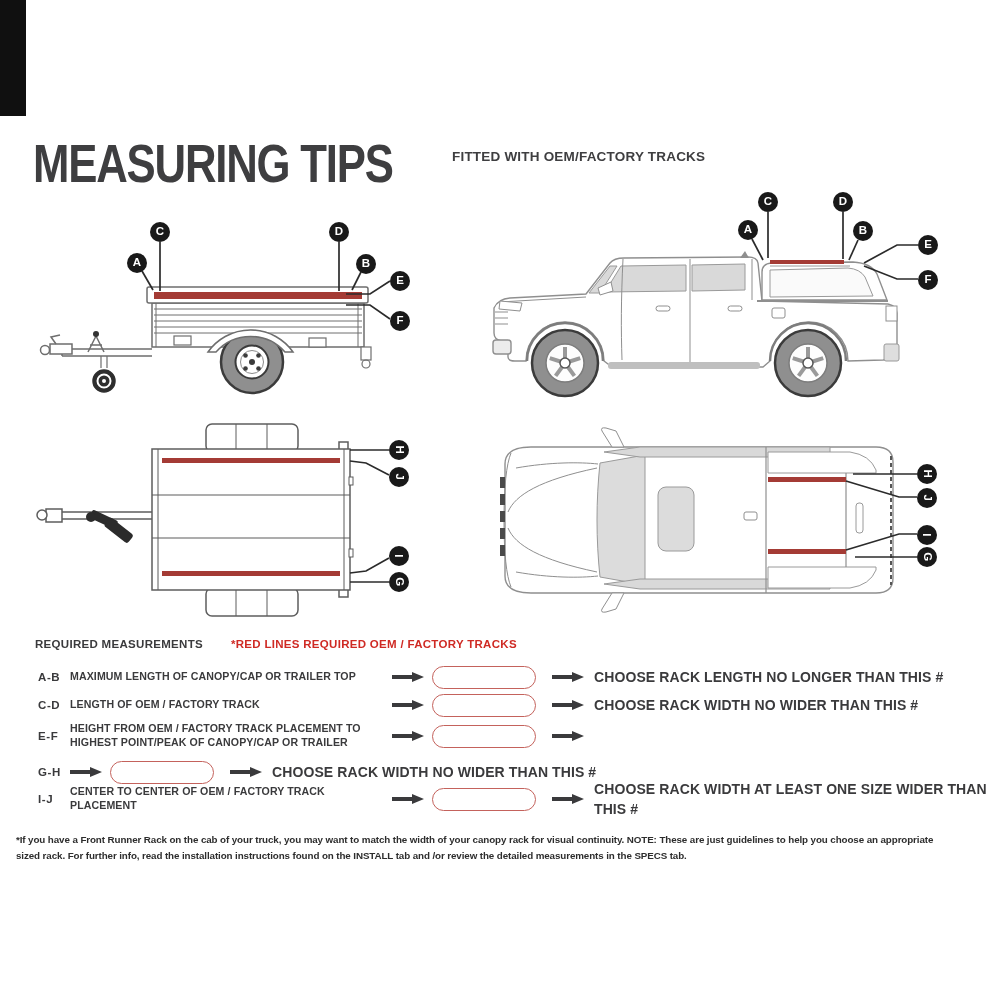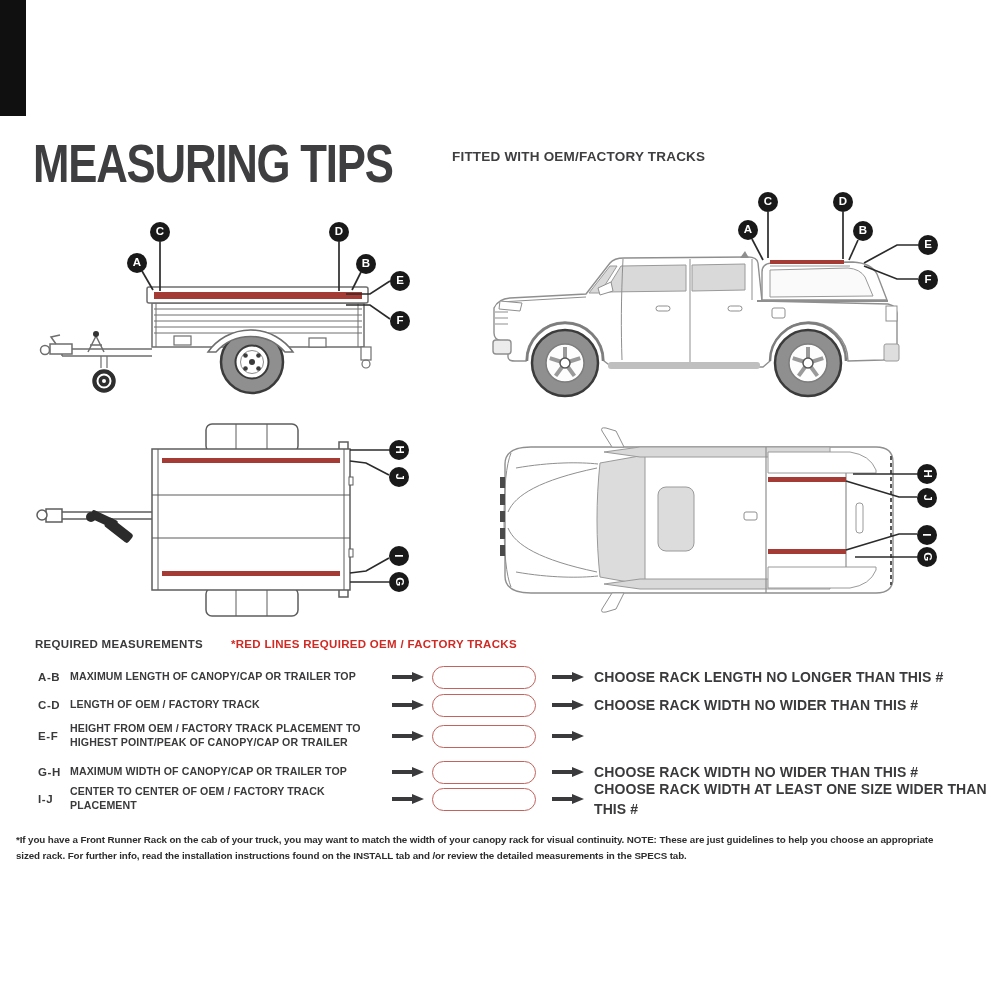--- a/index.html
+++ b/index.html
@@ -386,21 +386,20 @@
       <path d="M0,4 H20 V1 L32,6 L20,11 V8 H0 Z" fill="#3a3a3c"></path>
     </svg>
   <span class="pill"></span>
   <svg class="arw second" width="32" height="12" viewBox="0 0 32 12">
       <path d="M0,4 H20 V1 L32,6 L20,11 V8 H0 Z" fill="#3a3a3c"></path>
     </svg>
 </div>
 
 <div class="mrow" style="top:759px">
   <span class="rid">G-H</span>
-  <span class="rdesc">MAXIMUM  WIDTH OF CANOPY/CAP OR TRAILER TOP</span>
   <svg class="arw" width="32" height="12" viewBox="0 0 32 12">
       <path d="M0,4 H20 V1 L32,6 L20,11 V8 H0 Z" fill="#3a3a3c"></path>
     </svg>
   <span class="pill"></span>
   <svg class="arw second" width="32" height="12" viewBox="0 0 32 12">
       <path d="M0,4 H20 V1 L32,6 L20,11 V8 H0 Z" fill="#3a3a3c"></path>
     </svg>
   <span class="rres">CHOOSE RACK WIDTH NO WIDER THAN THIS #</span>
 </div>
 

